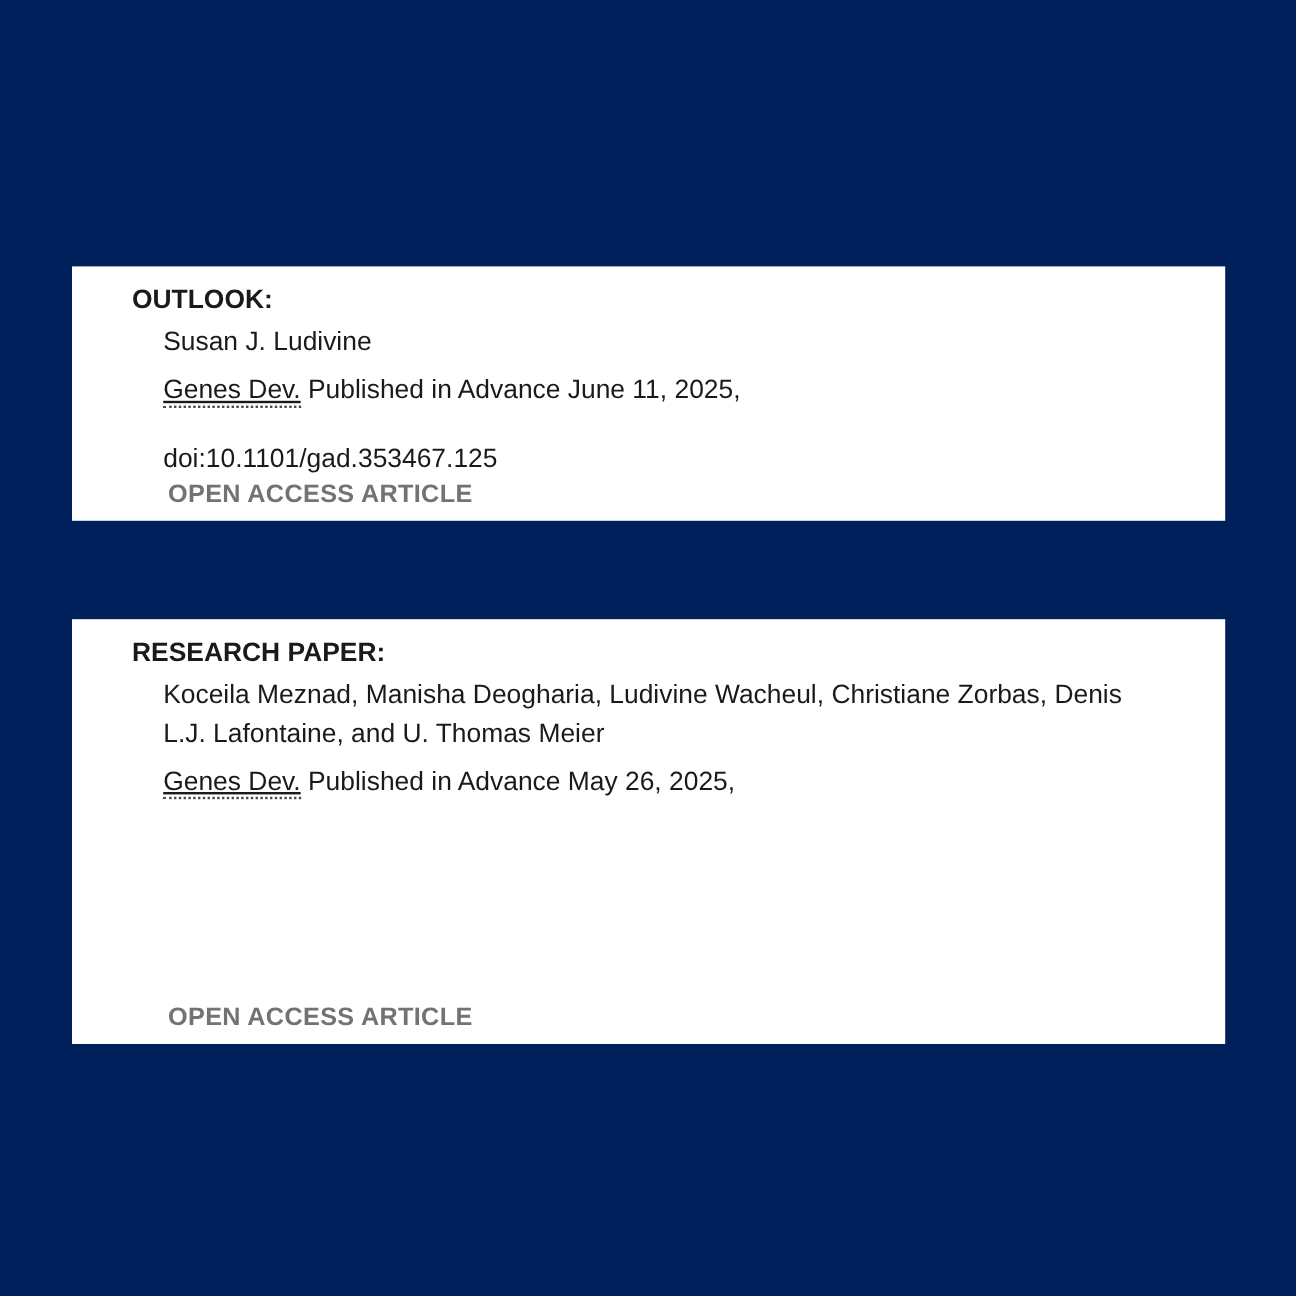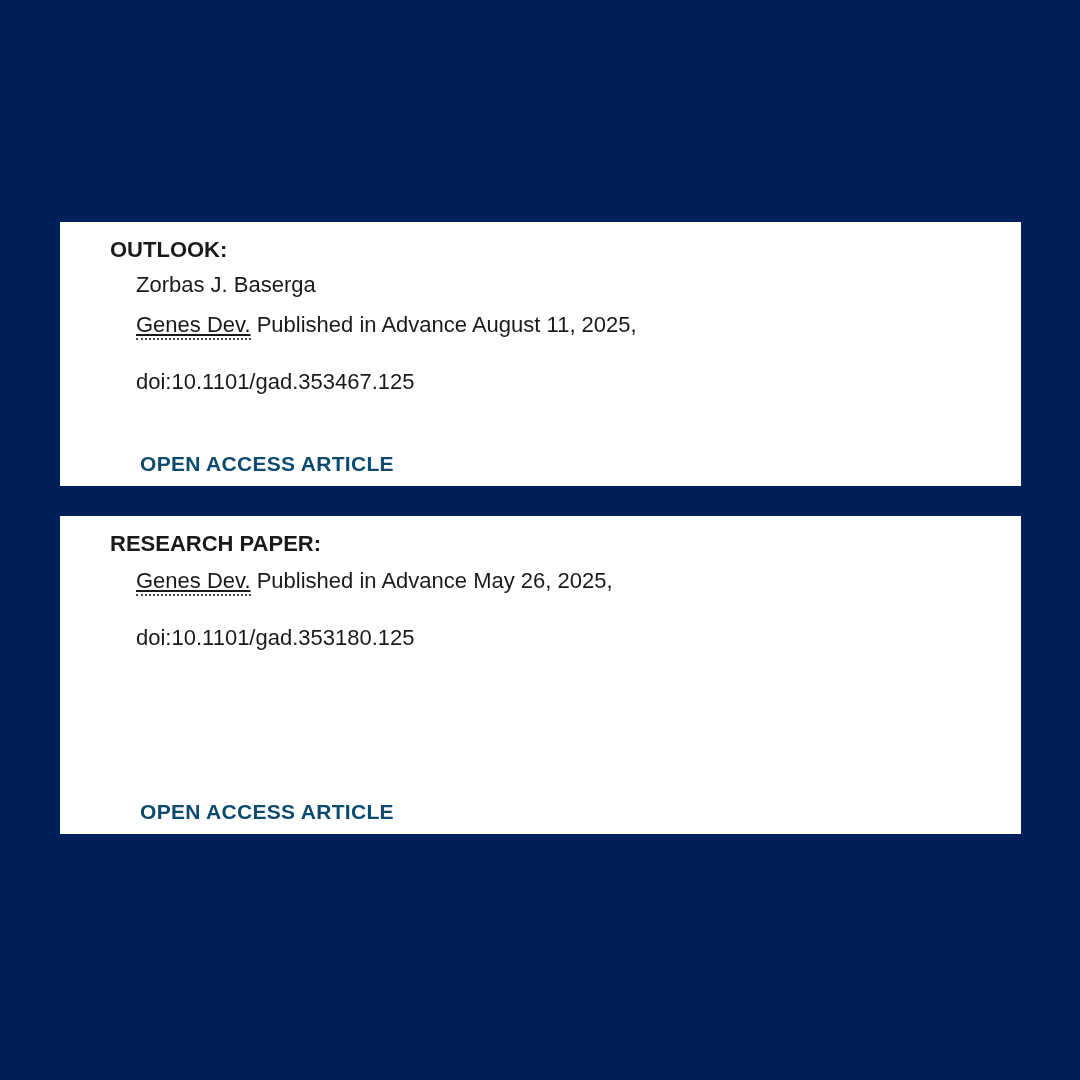--- a/index.html
+++ b/index.html
@@ -18,22 +18,22 @@
     position: absolute;
     inset: 0;
   }
   .card {
     position: absolute;
     left: 60px;
     width: 961px;
     background: #FFFFFF;
     color: #1A1A1A;
   }
-  .card-1 { top: 222px; height: 264px; }
-  .card-2 { top: 516px; height: 318px; }
+  .card-1 { top: 222px; height: 212px; }
+  .card-2 { top: 516px; height: 354px; }
 
   .section-label {
     font-weight: bold;
     font-size: 22px;
     line-height: 26px;
     margin: 0 40px 0 50px;
     padding-top: 15px;
   }
   .article-title {
     font-weight: bold;
@@ -63,42 +63,42 @@
     display: block;
     margin-top: 24px;
   }
   .access-label {
     position: absolute;
     left: 80px;
     bottom: 10px;
     font-weight: bold;
     font-size: 21px;
     letter-spacing: 0.3px;
-    color: #0c4a6e;
+    color: #737373;
   }
 </style>
 </head>
 <body>
 
 <div class="stage">
 
   <div class="card card-1">
     <div class="section-label">OUTLOOK:</div>
-    <div class="authors">Zorbas J. Baserga</div>
+    <div class="authors">Susan J. Ludivine</div>
     <div class="citation">
       <span class="journal-link">Genes Dev.</span>
-      <span>Published in Advance August 11, 2025,</span>
+      <span>Published in Advance June 11, 2025,</span>
       <span class="doi-line">doi:10.1101/gad.353467.125</span>
     </div>
     <div class="access-label">OPEN ACCESS ARTICLE</div>
   </div>
 
   <div class="card card-2">
     <div class="section-label">RESEARCH PAPER:</div>
+    <div class="authors">Koceila Meznad, Manisha Deogharia, Ludivine Wacheul, Christiane Zorbas, Denis L.J. Lafontaine, and U. Thomas Meier</div>
     <div class="citation">
       <span class="journal-link">Genes Dev.</span>
       <span>Published in Advance May 26, 2025,</span>
-      <span class="doi-line">doi:10.1101/gad.353180.125</span>
     </div>
     <div class="access-label">OPEN ACCESS ARTICLE</div>
   </div>
 
 </div>
 
 </body></html>

